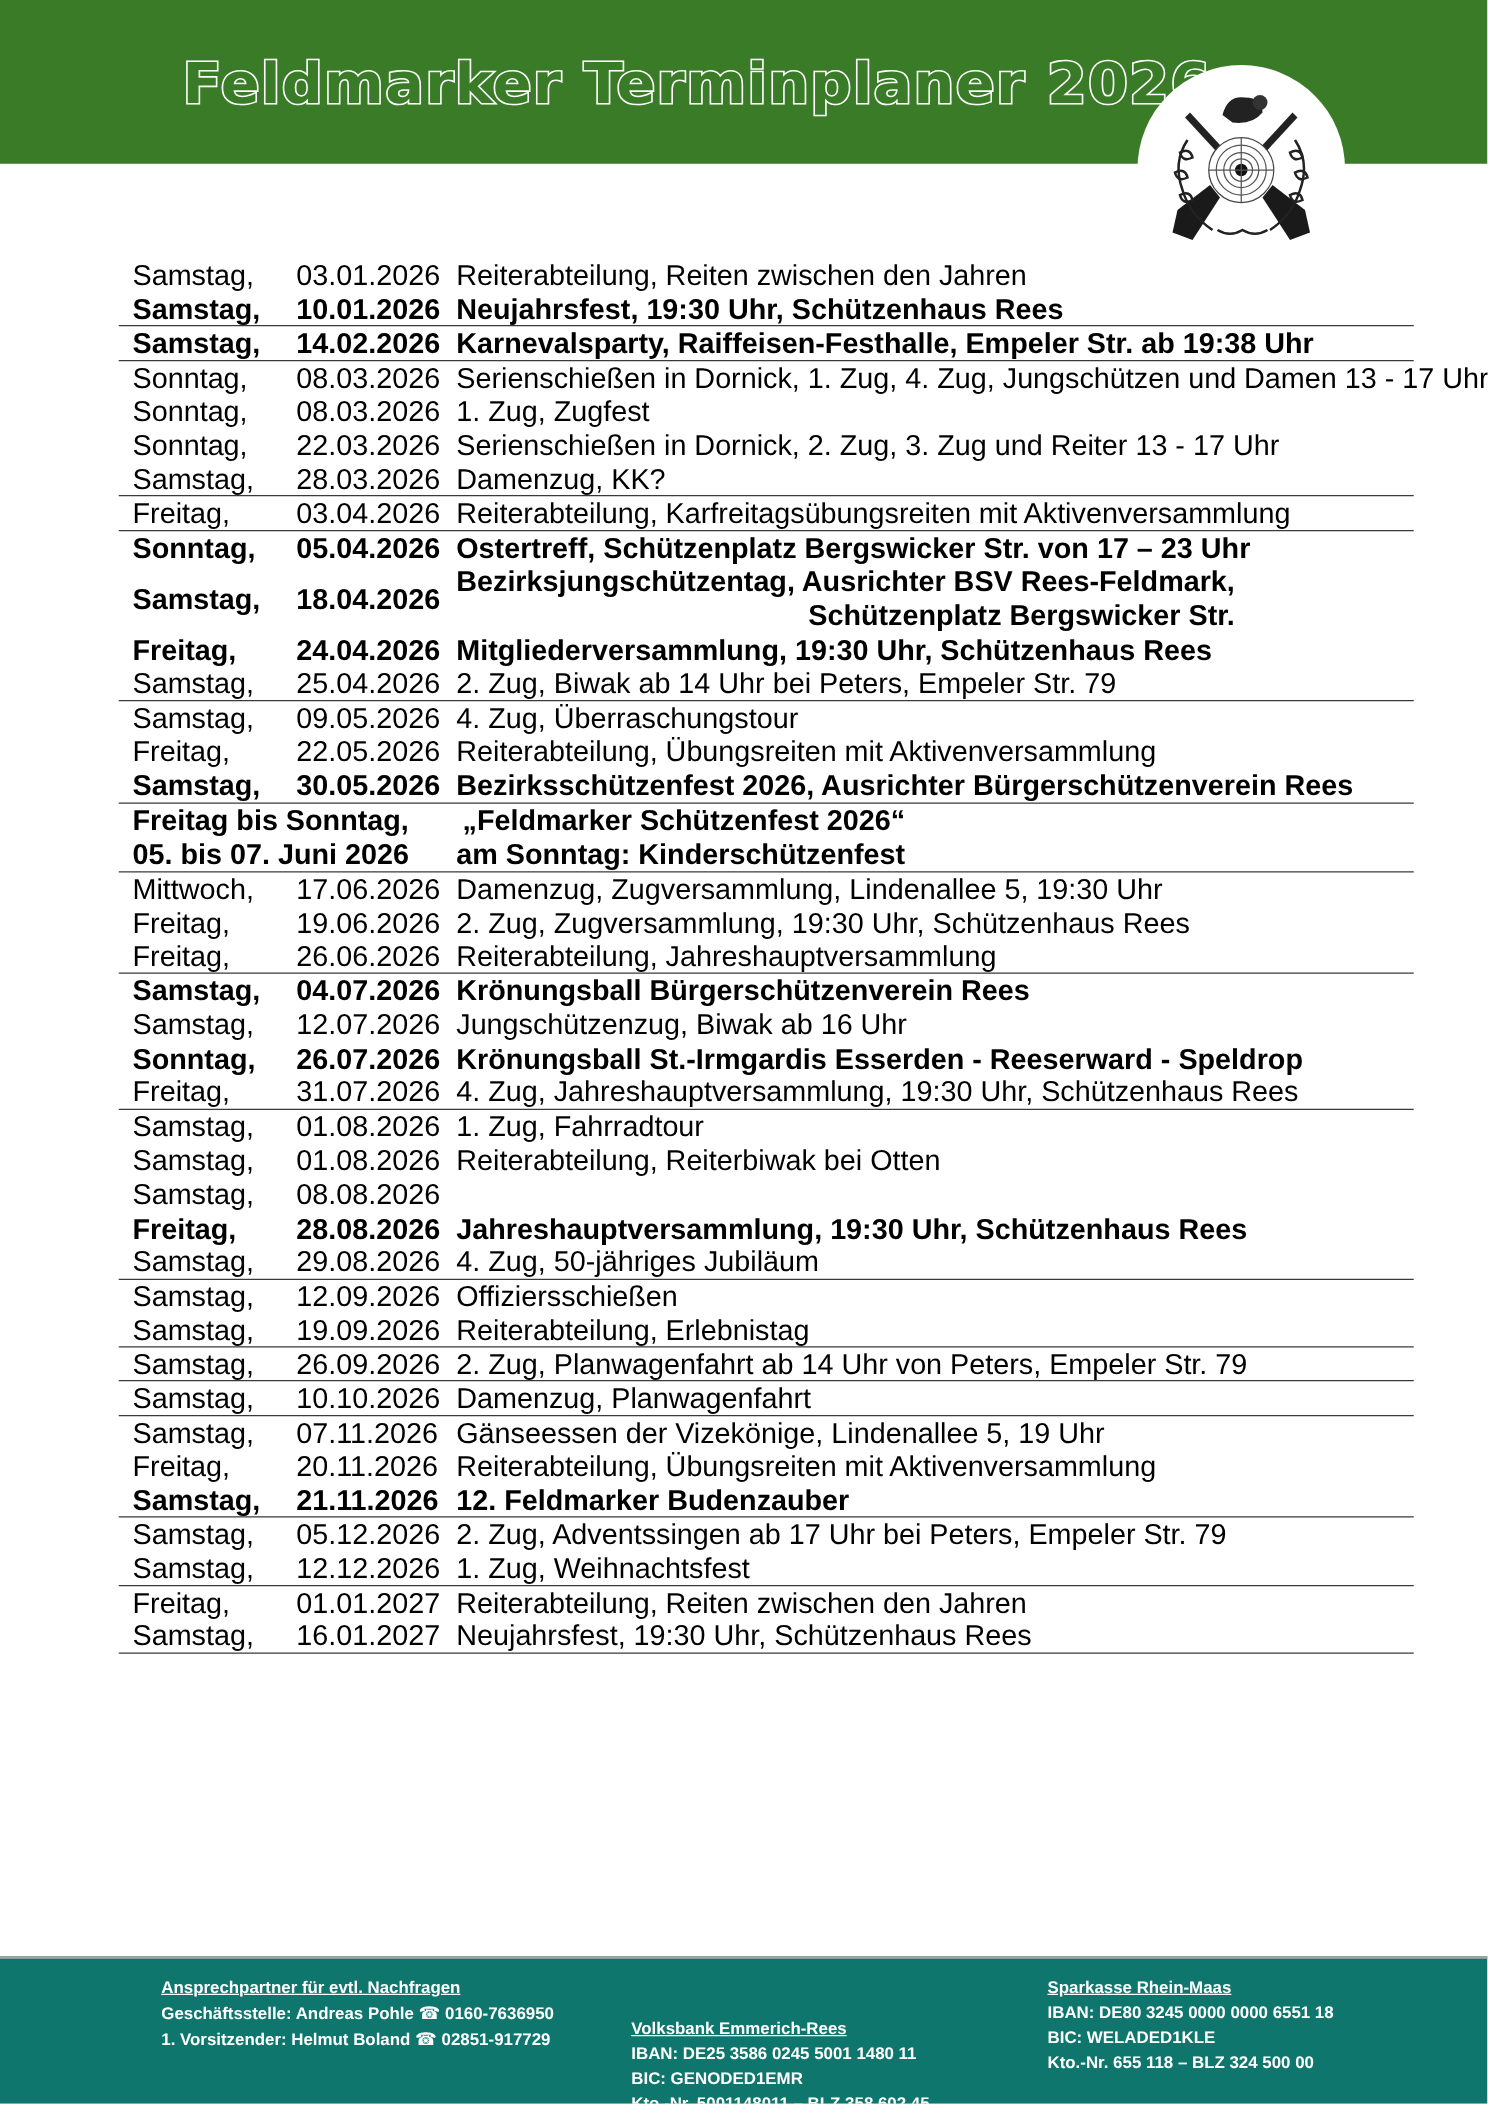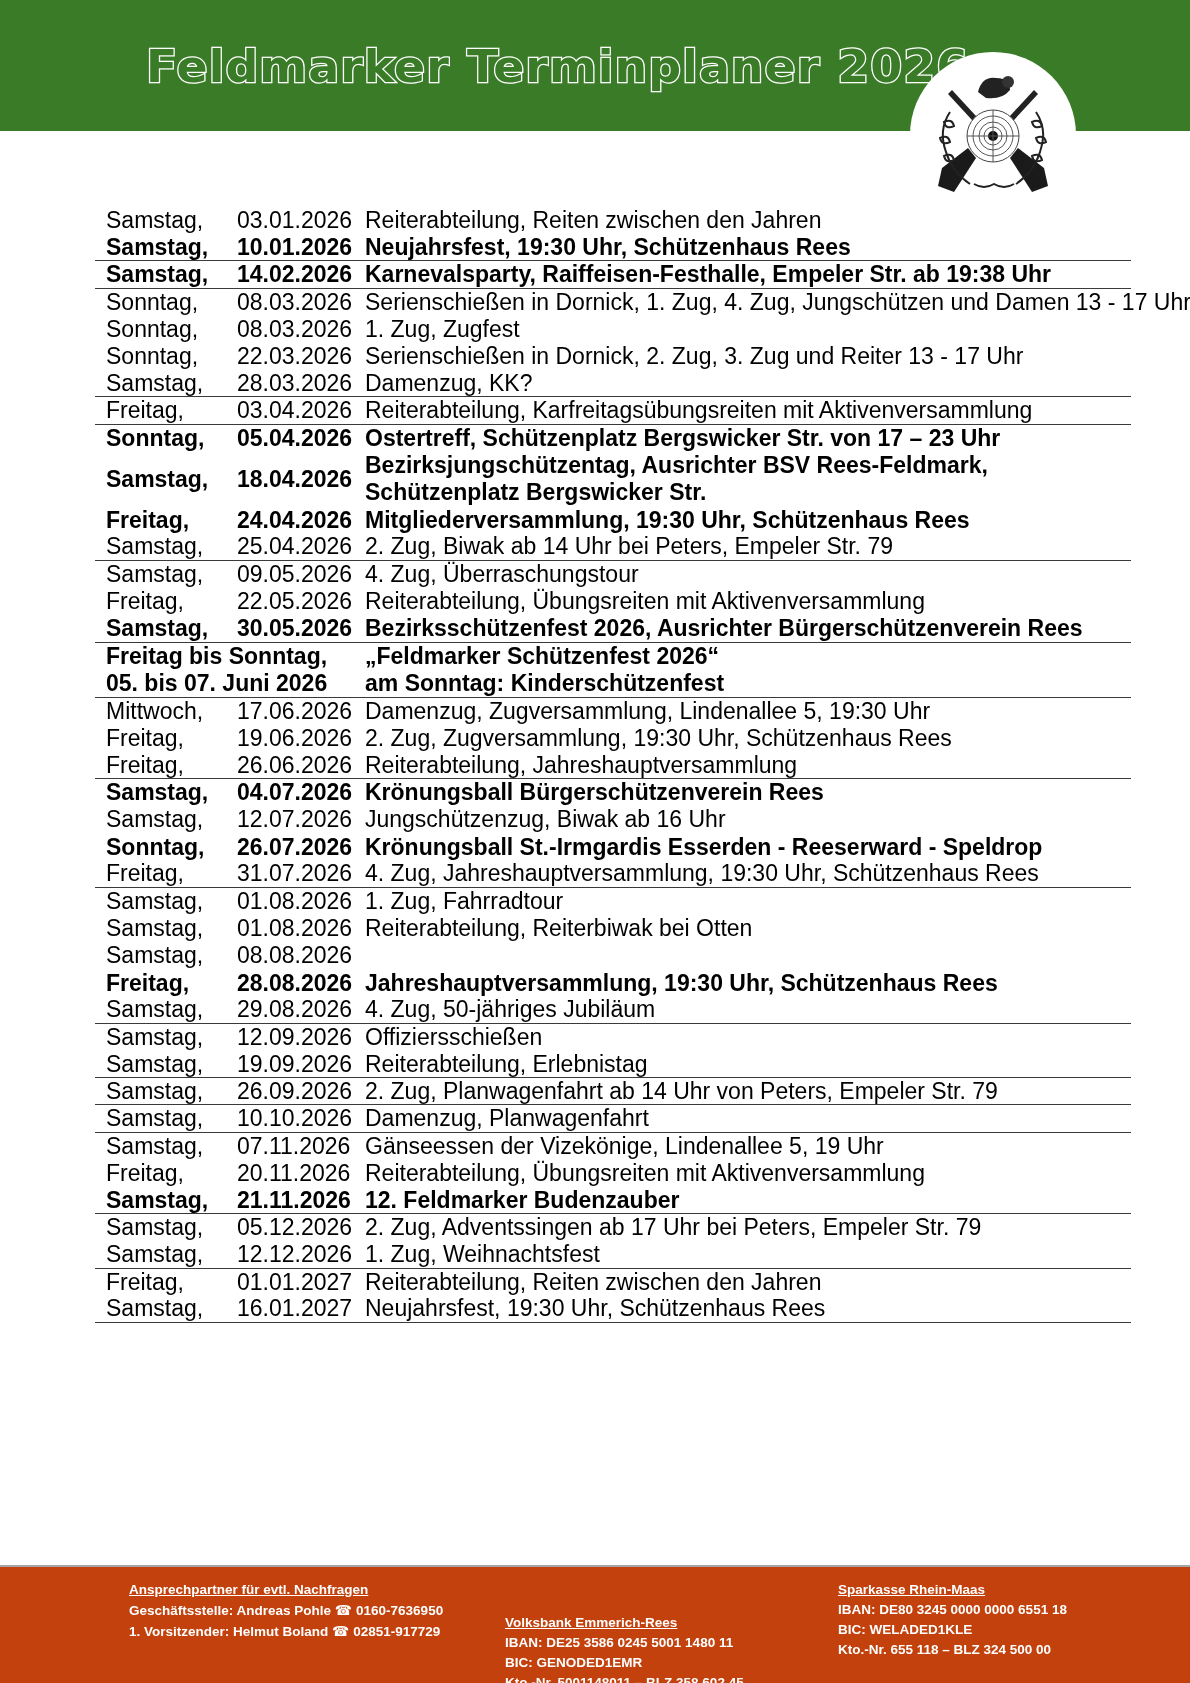--- a/index.html
+++ b/index.html
@@ -10,23 +10,23 @@
   .logo-arch { position: absolute; left: 0; top: 0; width: 166px; height: 166px; border-radius: 83px 83px 0 0; background: #ffffff; }
   .logo-wrap svg { position: absolute; left: 20px; top: 20px; }
   .table { position: absolute; left: 95px; top: 207px; width: 1036px; }
   .row { position: relative; display: flex; align-items: center; height: 27.2px; font-size: 23px; line-height: 27px; }
   .row.double { height: 55px; }
   .row.sep { border-bottom: 1.5px solid #3a3a3a; box-sizing: border-box; }
   .row.bold { font-weight: bold; }
   .c-day { position: absolute; left: 11px; white-space: nowrap; }
   .c-date { position: absolute; left: 142px; white-space: nowrap; }
   .c-desc { position: absolute; left: 270px; white-space: nowrap; }
-  .row.double .c-desc { line-height: 27px; top: 0; }
+  .row.double .c-desc { line-height: 27px; top: 0; text-align: right; }
   .row.span .c-day { line-height: 27px; top: 0; }
-  .footer { position: absolute; left: 0; top: 1565px; width: 1190px; height: 118px; background: #c2410c; border-top: 2px solid #a6a6a6; box-sizing: border-box; color: #ffffff; font-size: 13.5px; font-weight: bold; line-height: 20px; }
+  .footer { position: absolute; left: 0; top: 1565px; width: 1190px; height: 118px; background: #0f766e; border-top: 2px solid #a6a6a6; box-sizing: border-box; color: #ffffff; font-size: 13.5px; font-weight: bold; line-height: 20px; }
   .fcol { position: absolute; top: 13px; }
   .fcol .fhead { text-decoration: underline; }
   .fcol1 { left: 129px; }
   .fcol2 { left: 505px; margin-top: 33px; }
   .fcol3 { left: 838px; }
   .phone { font-weight: normal; font-size: 14px; }
 </style>
 </head>
 <body>
 

